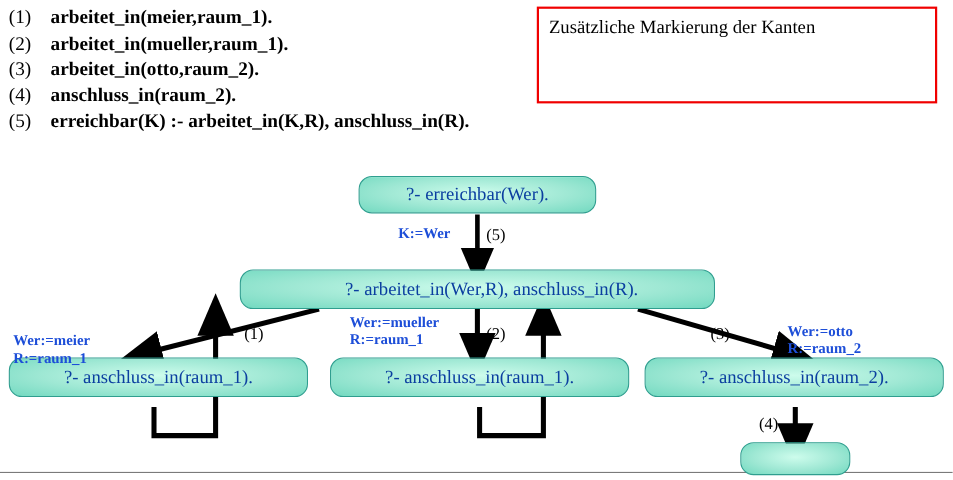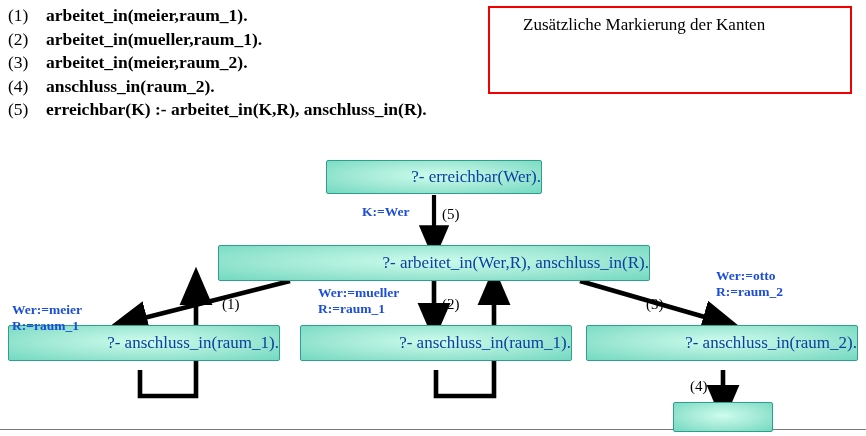--- a/index.html
+++ b/index.html
@@ -53,39 +53,38 @@
     border: 2.5px solid #f00000;
     box-sizing: border-box;
     background: #ffffff;
     padding: 5px 9px 0 9px;
   }
   .note-line {
     font-size: 17px;
     line-height: 24px;
     color: #000;
     white-space: nowrap;
-    margin-left: 24px;
   }
   .note-em {
     color: #e00000;
     font-weight: bold;
   }
   
   .goal {
     position: absolute;
     box-sizing: border-box;
     border: 1.6px solid #2f9e8f;
-    border-radius: 2px;
+    border-radius: 12px;
     background: radial-gradient(ellipse at 50% 45%, #cdfcec 0%, #9fe8d4 55%, #72d9c0 100%);
     color: #0b3fa0;
     font-size: 17px;
     font-family: "Liberation Serif", serif;
     display: flex;
     align-items: center;
-    justify-content: flex-end;
+    justify-content: center;
     white-space: nowrap;
     z-index: 3;
   }
   
   .elabel {
     position: absolute;
     color: #1d4ed8;
     font-weight: bold;
     font-size: 13.5px;
     line-height: 15.5px;
@@ -126,21 +125,21 @@
     <div class="prog-line">
       <span class="prog-num">(1)</span>
       <span class="prog-text">arbeitet_in(meier,raum_1).</span>
     </div>
     <div class="prog-line">
       <span class="prog-num">(2)</span>
       <span class="prog-text">arbeitet_in(mueller,raum_1).</span>
     </div>
     <div class="prog-line">
       <span class="prog-num">(3)</span>
-      <span class="prog-text">arbeitet_in(meier,raum_2).</span>
+      <span class="prog-text">arbeitet_in(otto,raum_2).</span>
     </div>
     <div class="prog-line">
       <span class="prog-num">(4)</span>
       <span class="prog-text">anschluss_in(raum_2).</span>
     </div>
     <div class="prog-line">
       <span class="prog-num">(5)</span>
       <span class="prog-text">erreichbar(K) :- arbeitet_in(K,R), anschluss_in(R).</span>
     </div>
   </div>
@@ -202,21 +201,21 @@
   <div class="elabel" style="left:12px; top:302px;">
     <div>Wer:=meier</div>
     <div>R:=raum_1</div>
   </div>
 
   <div class="elabel" style="left:318px; top:285px;">
     <div>Wer:=mueller</div>
     <div>R:=raum_1</div>
   </div>
 
-  <div class="elabel" style="left:716px; top:268px;">
+  <div class="elabel" style="left:716px; top:293px;">
     <div>Wer:=otto</div>
     <div>R:=raum_2</div>
   </div>
 
   <div class="rulelabel" style="left:442px; top:206px;">(5)</div>
   <div class="rulelabel" style="left:222px; top:296px;">(1)</div>
   <div class="rulelabel" style="left:442px; top:296px;">(2)</div>
   <div class="rulelabel" style="left:646px; top:296px;">(3)</div>
   <div class="rulelabel" style="left:690px; top:378px;">(4)</div>
 

